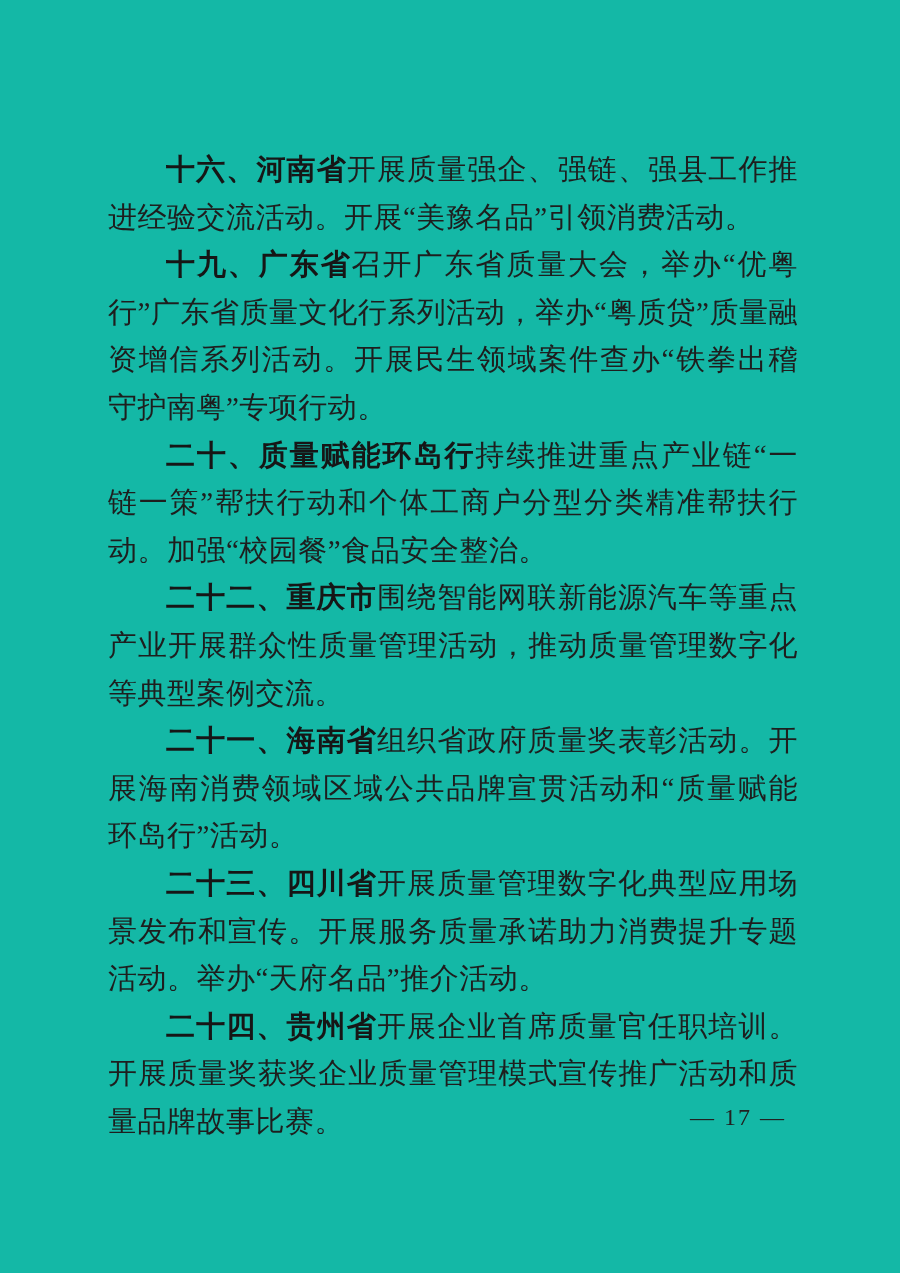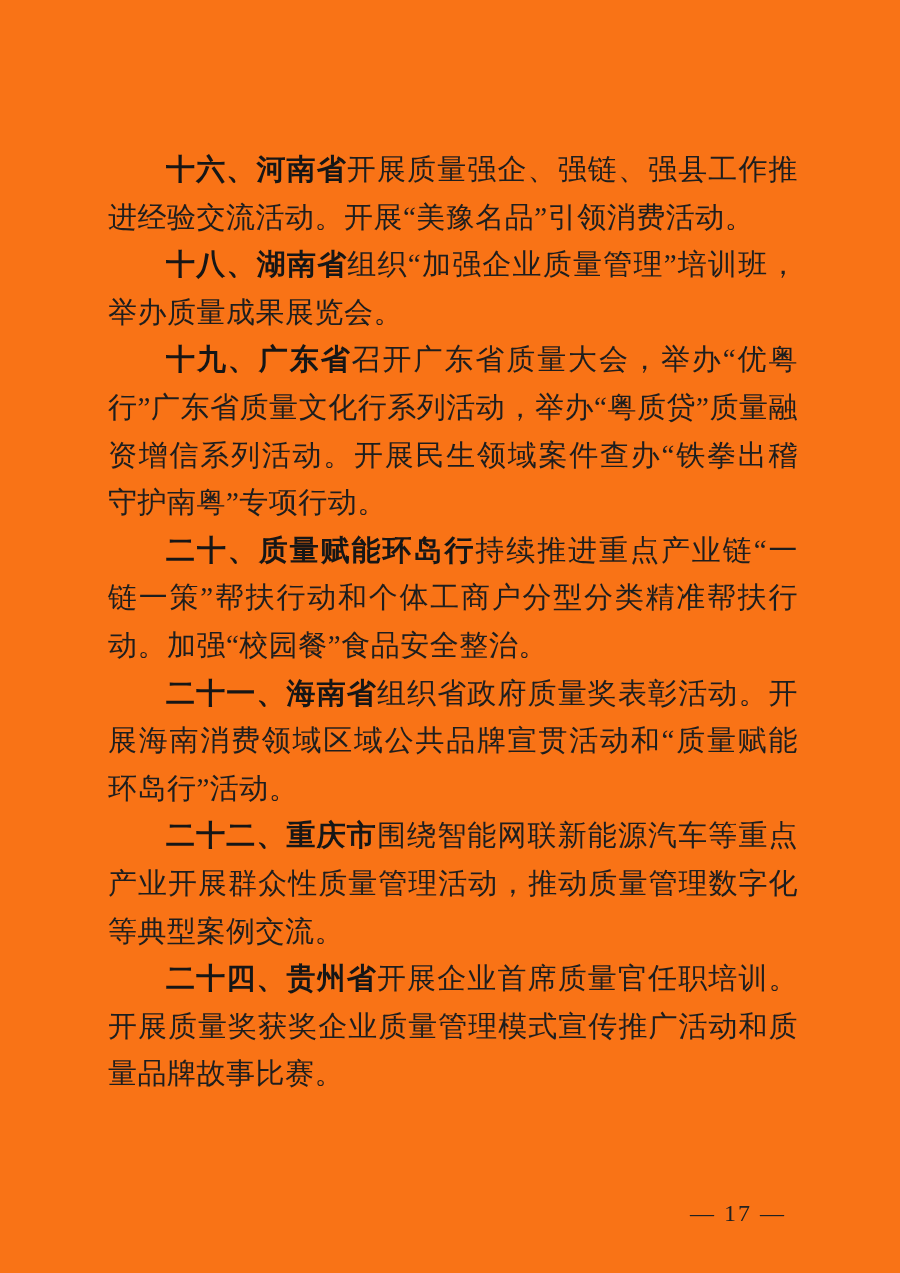--- a/index.html
+++ b/index.html
@@ -10,21 +10,21 @@
   body {
     width: 900px;
     height: 1273px;
     position: relative;
     overflow: hidden;
     font-family: "Liberation Serif", "DejaVu Serif", serif;
   }
   .doc-page {
     position: absolute;
     inset: 0;
-    background: #f97316;
+    background: #14b8a6;
   }
   .doc-content {
     position: absolute;
     left: 108px;
     top: 146px;
     width: 690px;
     color: #1e1e1e;
   }
   .doc-content p {
     margin: 0;
@@ -37,36 +37,36 @@
     color: #1e1e1e;
     font-family: "Liberation Serif", "DejaVu Serif", serif;
   }
   .lead {
     font-weight: 700;
     font-family: "Liberation Sans", "DejaVu Sans", sans-serif;
     color: #161616;
   }
   .page-number {
     position: absolute;
-    top: 1200px;
+    top: 1104px;
     right: 114px;
     font-size: 24px;
     letter-spacing: 2px;
     color: #222222;
     font-family: "Liberation Serif", "DejaVu Serif", serif;
   }
 </style>
 </head>
 <body>
 
 <div class="doc-page">
   <div class="doc-content">
     <p><span class="lead">十六、河南省</span><span>开展质量强企、强链、强县工作推进经验交流活动。开展“美豫名品”引领消费活动。</span></p>
-    <p><span class="lead">十八、湖南省</span><span>组织“加强企业质量管理”培训班，举办质量成果展览会。</span></p>
     <p><span class="lead">十九、广东省</span><span>召开广东省质量大会，举办“优粤行”广东省质量文化行系列活动，举办“粤质贷”质量融资增信系列活动。开展民生领域案件查办“铁拳出稽　守护南粤”专项行动。</span></p>
     <p><span class="lead">二十、质量赋能环岛行</span><span>持续推进重点产业链“一链一策”帮扶行动和个体工商户分型分类精准帮扶行动。加强“校园餐”食品安全整治。</span></p>
+    <p><span class="lead">二十二、重庆市</span><span>围绕智能网联新能源汽车等重点产业开展群众性质量管理活动，推动质量管理数字化等典型案例交流。</span></p>
     <p><span class="lead">二十一、海南省</span><span>组织省政府质量奖表彰活动。开展海南消费领域区域公共品牌宣贯活动和“质量赋能环岛行”活动。</span></p>
-    <p><span class="lead">二十二、重庆市</span><span>围绕智能网联新能源汽车等重点产业开展群众性质量管理活动，推动质量管理数字化等典型案例交流。</span></p>
+    <p><span class="lead">二十三、四川省</span><span>开展质量管理数字化典型应用场景发布和宣传。开展服务质量承诺助力消费提升专题活动。举办“天府名品”推介活动。</span></p>
     <p><span class="lead">二十四、贵州省</span><span>开展企业首席质量官任职培训。开展质量奖获奖企业质量管理模式宣传推广活动和质量品牌故事比赛。</span></p>
 
   </div>
   <div class="page-number">— 17 —</div>
 </div>
 
 </body></html>

